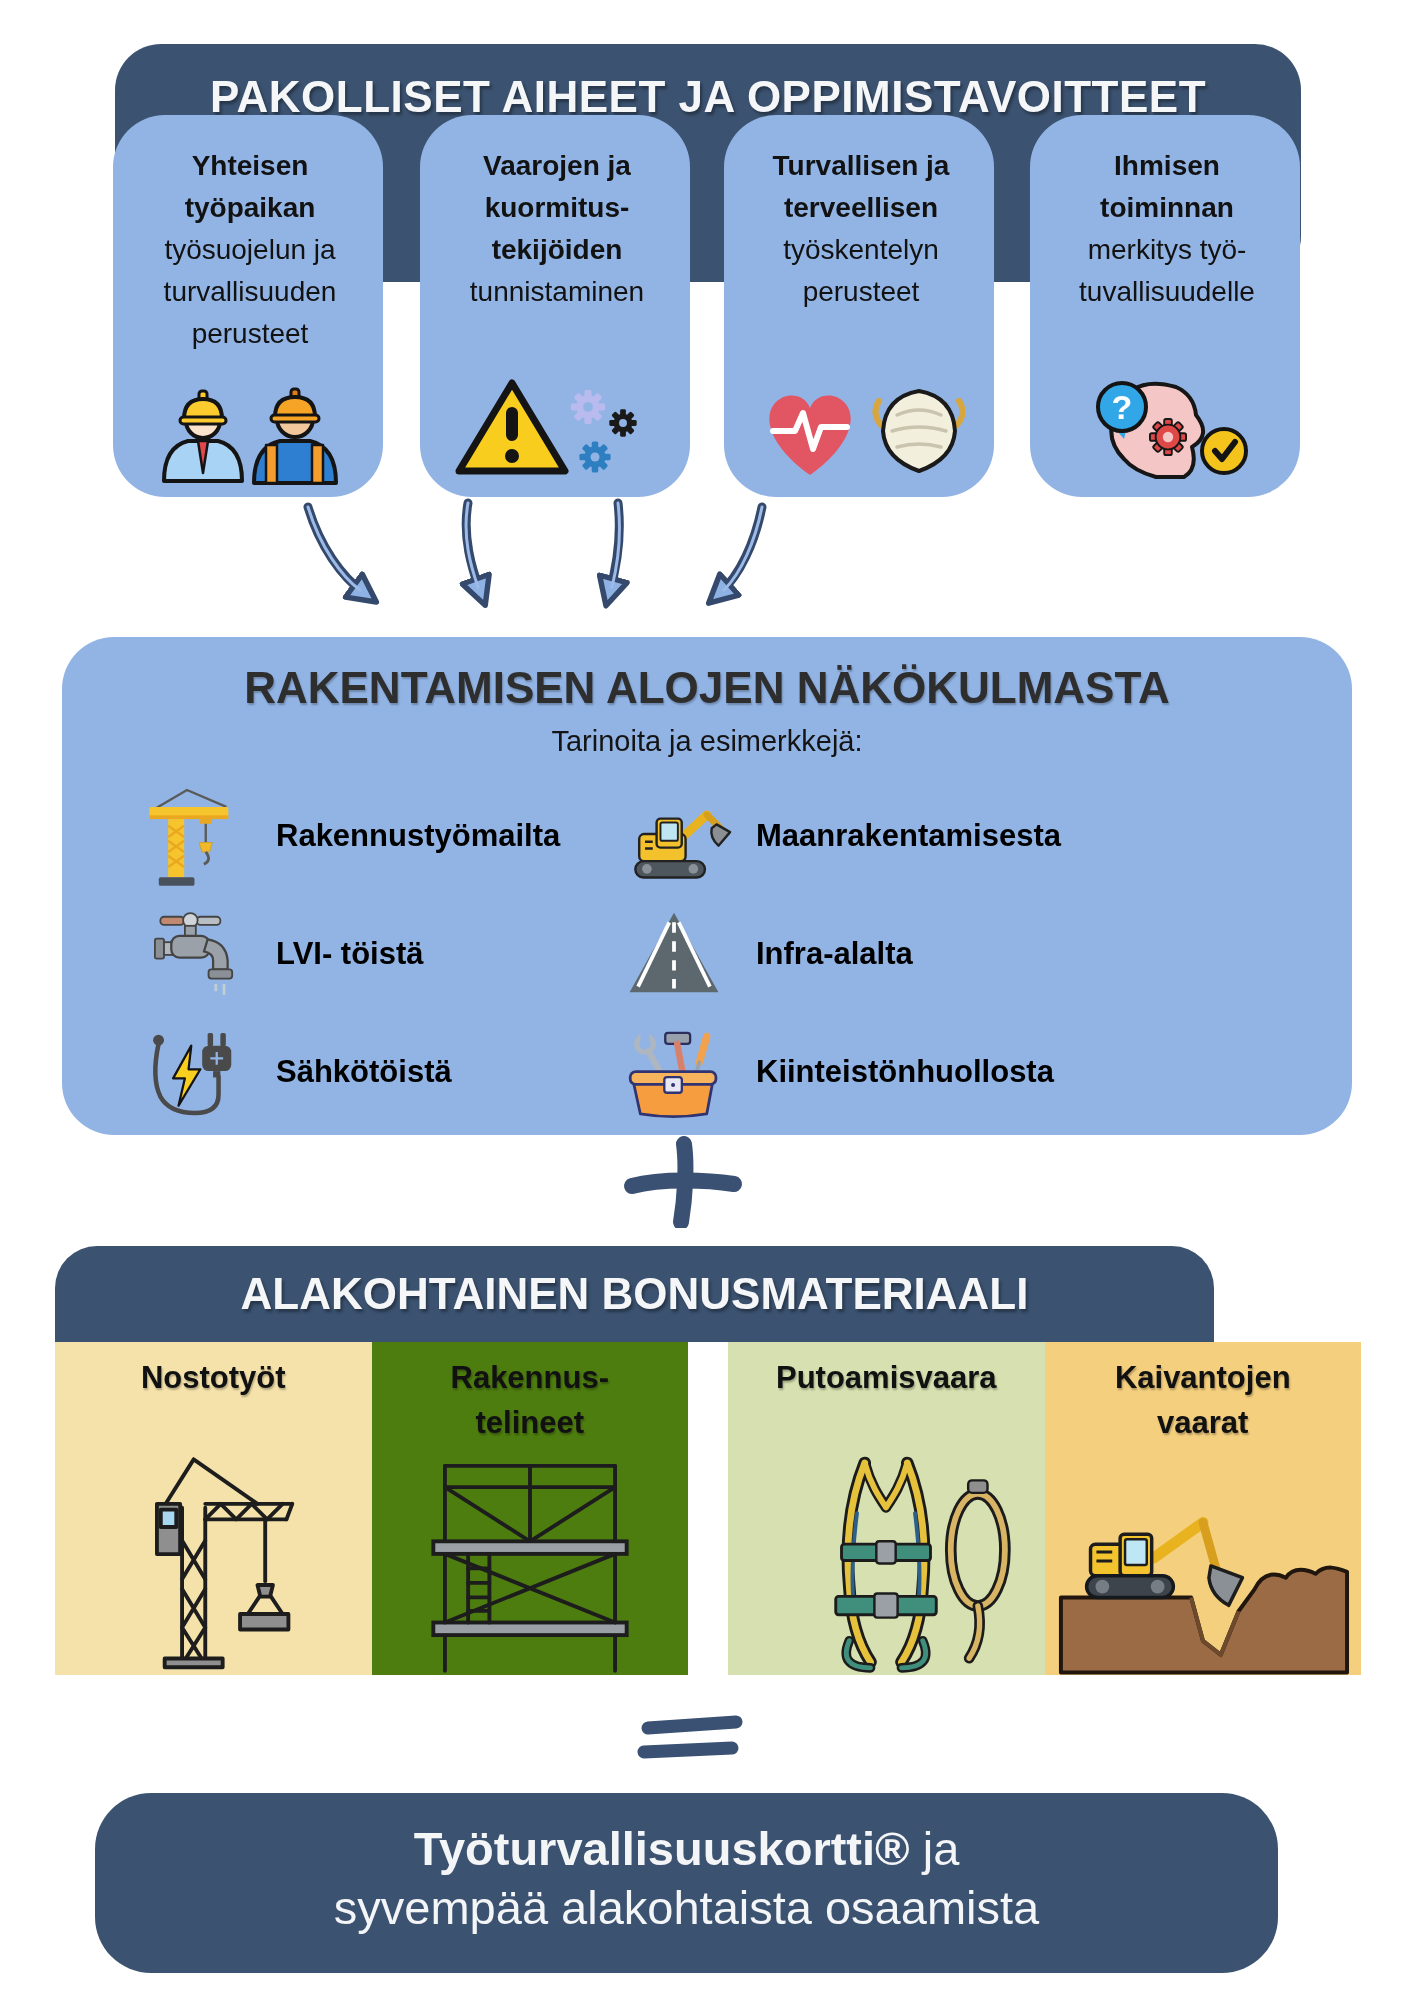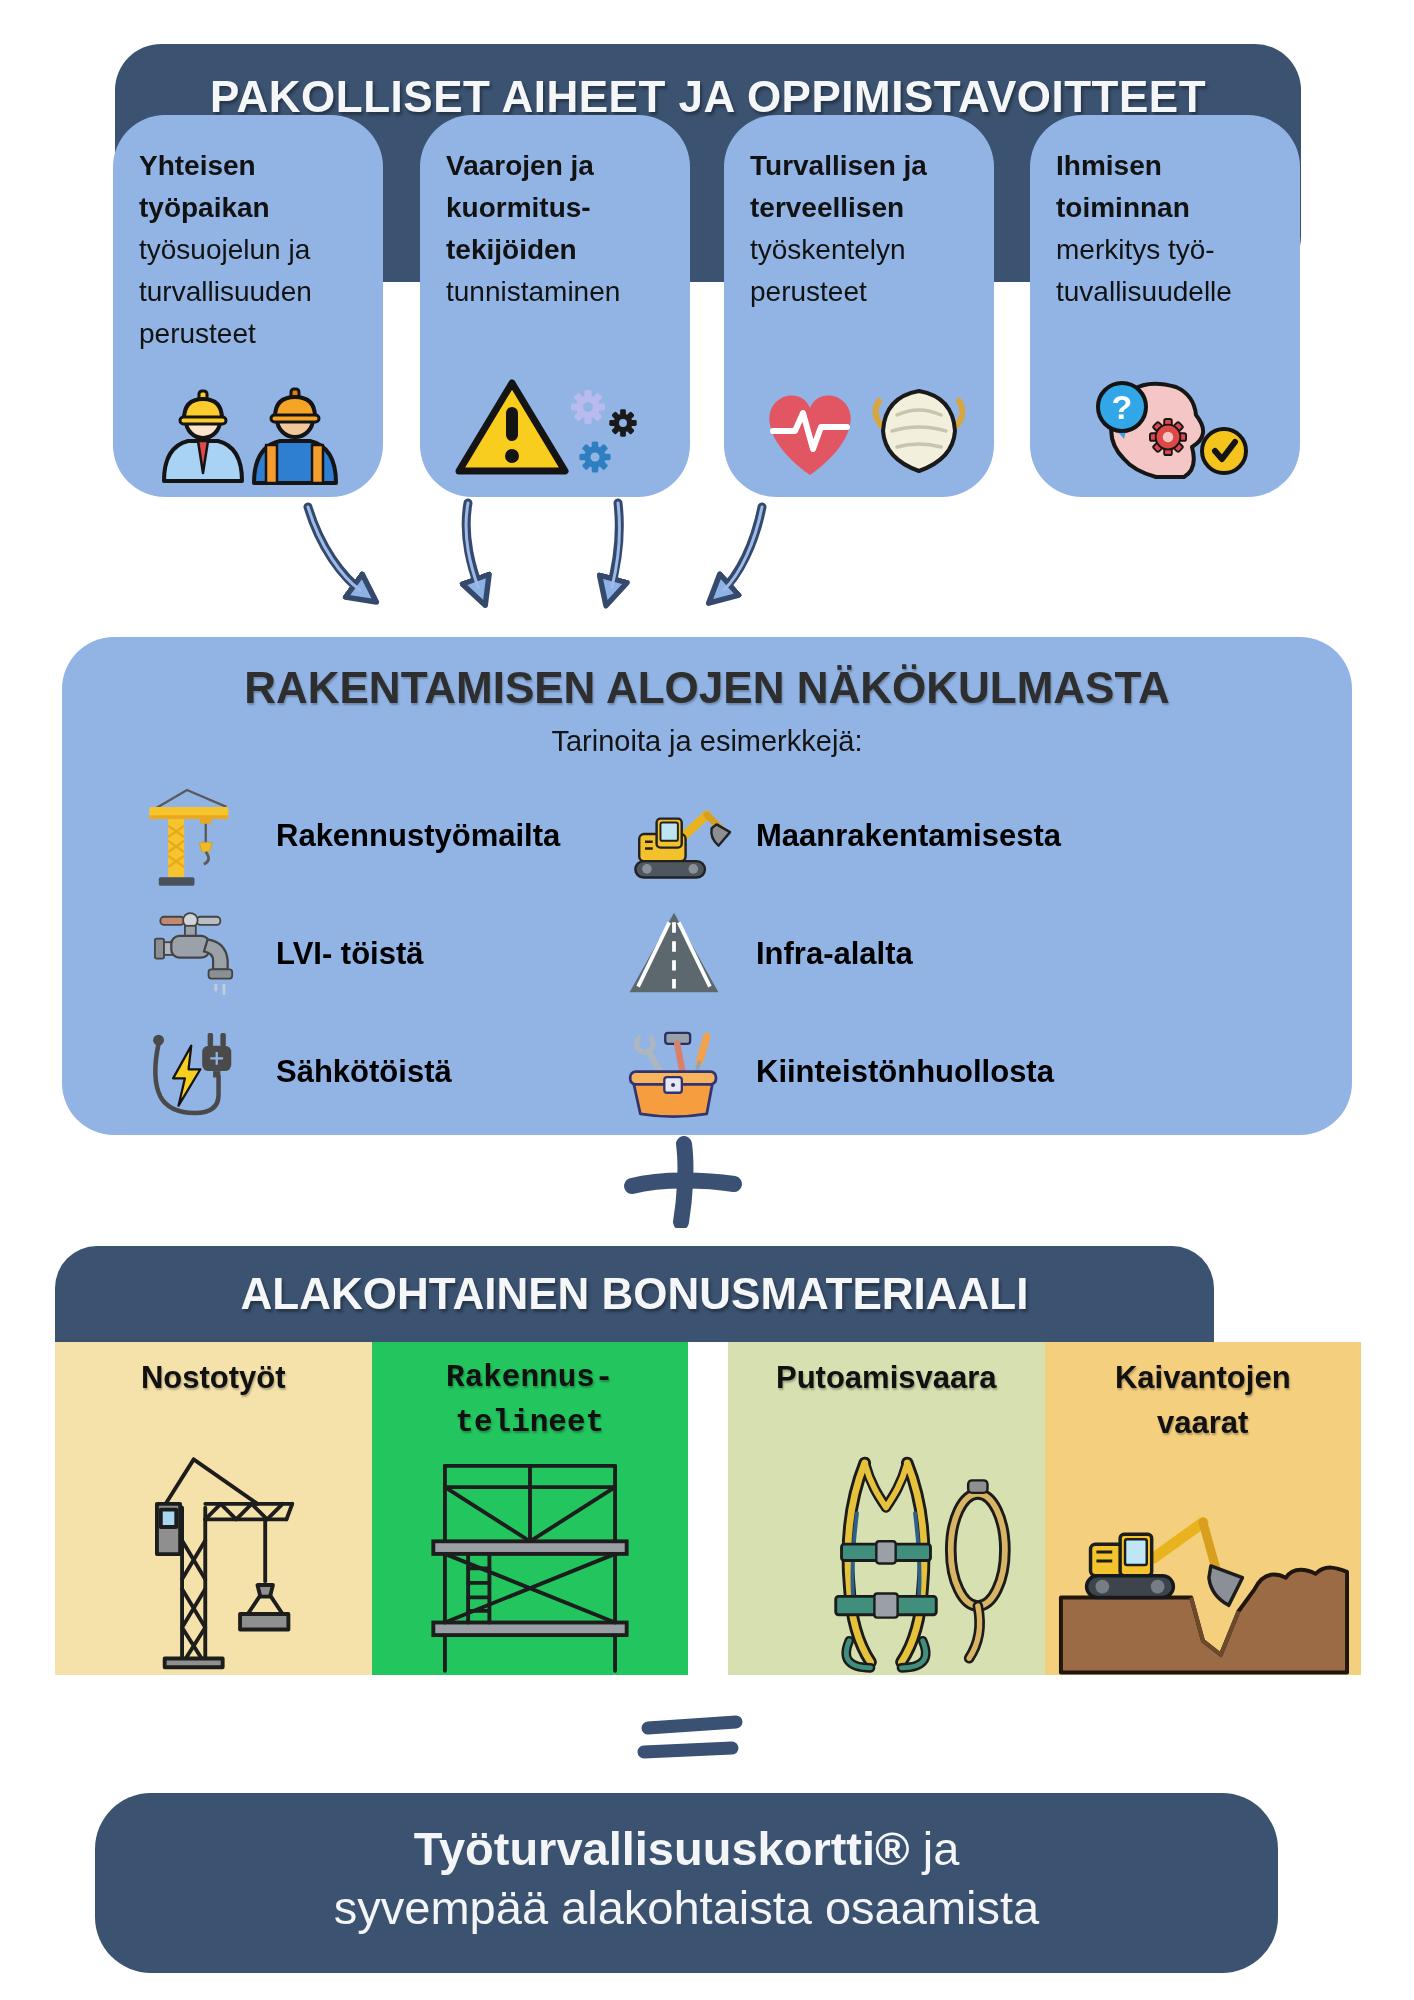--- a/index.html
+++ b/index.html
@@ -7,21 +7,21 @@
         font-family:"Liberation Sans", sans-serif;}
 
   
   .top-box{position:absolute;left:115px;top:44px;width:1186px;height:238px;
            background:#3b5270;border-radius:46px;}
   .top-title{position:absolute;left:0;top:28px;width:100%;text-align:center;
              color:#f5f6f8;font-size:44px;font-weight:700;letter-spacing:.5px;
              text-shadow:2px 3px 3px rgba(0,0,0,.35);}
   .card{position:absolute;top:115px;width:270px;height:382px;background:#92b4e5;
         border-radius:52px;}
-  .card-text{padding:30px 22px 0 26px;font-size:28px;line-height:1.5;color:#121212;}
+  .card-text{padding:30px 22px 0 26px;font-size:28px;line-height:1.5;color:#121212;text-align:center;}
   .bd{font-weight:700;}
   .card-icon{position:absolute;bottom:12px;left:0;right:0;display:flex;justify-content:center;}
 
   
   .arrows{position:absolute;left:250px;top:497px;width:560px;height:118px;}
 
   
   .mid-box{position:absolute;left:62px;top:637px;width:1290px;height:498px;
            background:#92b4e5;border-radius:52px;}
   .mid-title{padding-top:26px;text-align:center;font-size:44px;font-weight:700;color:#2e2e2e;
@@ -39,21 +39,21 @@
   .op{position:absolute;}
 
   
   .bonus-head{position:absolute;left:55px;top:1246px;width:1159px;height:96px;
               background:#3b5270;border-radius:42px 42px 0 0;}
   .bonus-title{line-height:96px;text-align:center;color:#f5f6f8;font-size:44px;font-weight:700;
                text-shadow:2px 3px 3px rgba(0,0,0,.35);}
   .panels{position:absolute;left:55px;top:1342px;width:1306px;height:333px;display:flex;}
   .panel{flex:1;position:relative;}
   .panel-1{background:#f5e2ab;}
-  .panel-2{background:#22c55e;font-family:Liberation Mono, monospace;}
+  .panel-2{background:#4d7c0f;}
   .panel-3{background:#d6e0b0;margin-left:40px;}
   .panel-4{background:#f4cf7e;}
   .panel-label{margin-top:14px;text-align:center;font-size:31px;font-weight:700;color:#111;
                line-height:1.45;white-space:pre-line;text-shadow:1px 2px 2px rgba(0,0,0,.28);}
   .panel-art{position:absolute;bottom:0;left:0;right:0;display:flex;justify-content:center;}
 
   
   .footer-box{position:absolute;left:95px;top:1793px;width:1183px;height:180px;
               background:#3b5270;border-radius:56px;color:#f4f5f7;text-align:center;}
   .footer-l1{margin-top:28px;font-size:47px;}

